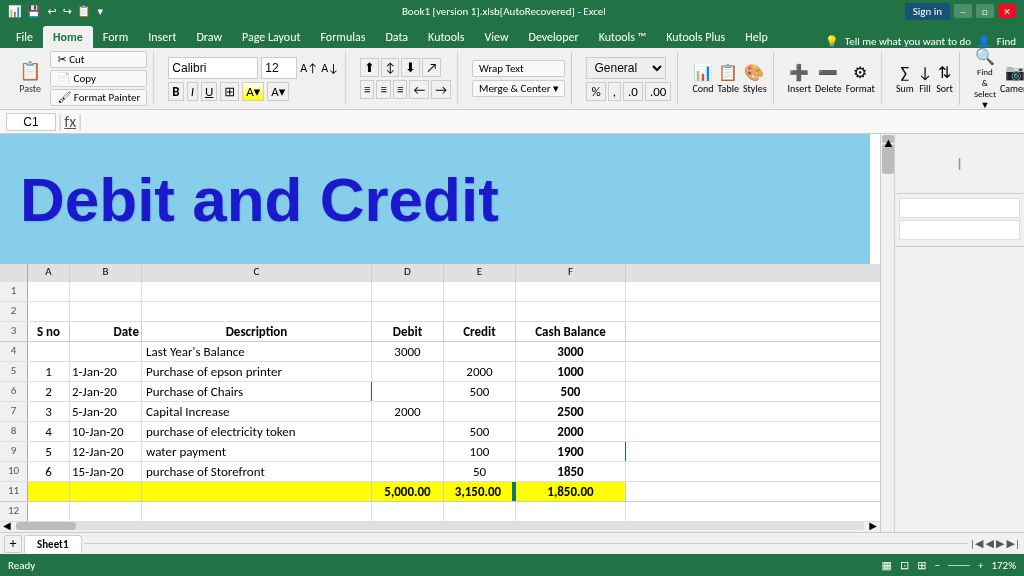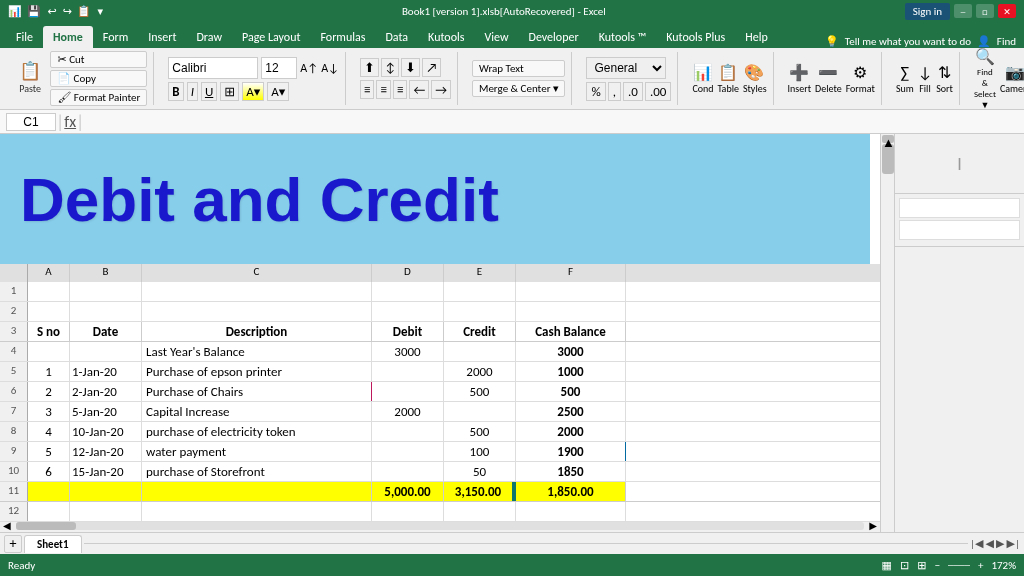--- a/index.html
+++ b/index.html
@@ -440,21 +440,21 @@
         <div style="width:72px;min-width:72px;border-right:1px solid #ddd;"></div>
         <div style="width:230px;min-width:230px;border-right:1px solid #ddd;"></div>
         <div style="width:72px;min-width:72px;border-right:1px solid #ddd;"></div>
         <div style="width:72px;min-width:72px;border-right:1px solid #ddd;"></div>
         <div style="width:110px;min-width:110px;border-right:1px solid #ddd;"></div>
       </div>
 
       <div style="display:flex;height:20px;border-bottom:1px solid #ccc;">
         <div style="width:28px;min-width:28px;background:#f0f0f0;border-right:1px solid #aaa;text-align:center;font-size:11px;color:#555;padding:2px 0;">3</div>
         <div style="width:42px;min-width:42px;border-right:1px solid #ccc;font-weight:bold;text-align:center;padding:2px;">S no</div>
-        <div style="width:72px;min-width:72px;border-right:1px solid #ccc;font-weight:bold;text-align:center;padding:2px;">Date</div>
+        <div style="width:72px;min-width:72px;border-right:1px solid #ccc;font-weight:bold;text-align:right;padding:2px;">Date</div>
         <div style="width:230px;min-width:230px;border-right:1px solid #ccc;font-weight:bold;text-align:center;padding:2px;">Description</div>
         <div style="width:72px;min-width:72px;border-right:1px solid #ccc;font-weight:bold;text-align:center;padding:2px;">Debit</div>
         <div style="width:72px;min-width:72px;border-right:1px solid #ccc;font-weight:bold;text-align:center;padding:2px;">Credit</div>
         <div style="width:110px;min-width:110px;border-right:1px solid #ccc;font-weight:bold;text-align:center;padding:2px;">Cash Balance</div>
       </div>
 
       <div style="display:flex;height:20px;border-bottom:1px solid #ddd;">
         <div style="width:28px;min-width:28px;background:#f0f0f0;border-right:1px solid #aaa;text-align:center;font-size:11px;color:#555;padding:2px 0;">4</div>
         <div style="width:42px;min-width:42px;border-right:1px solid #ddd;"></div>
         <div style="width:72px;min-width:72px;border-right:1px solid #ddd;padding:2px;"></div>

